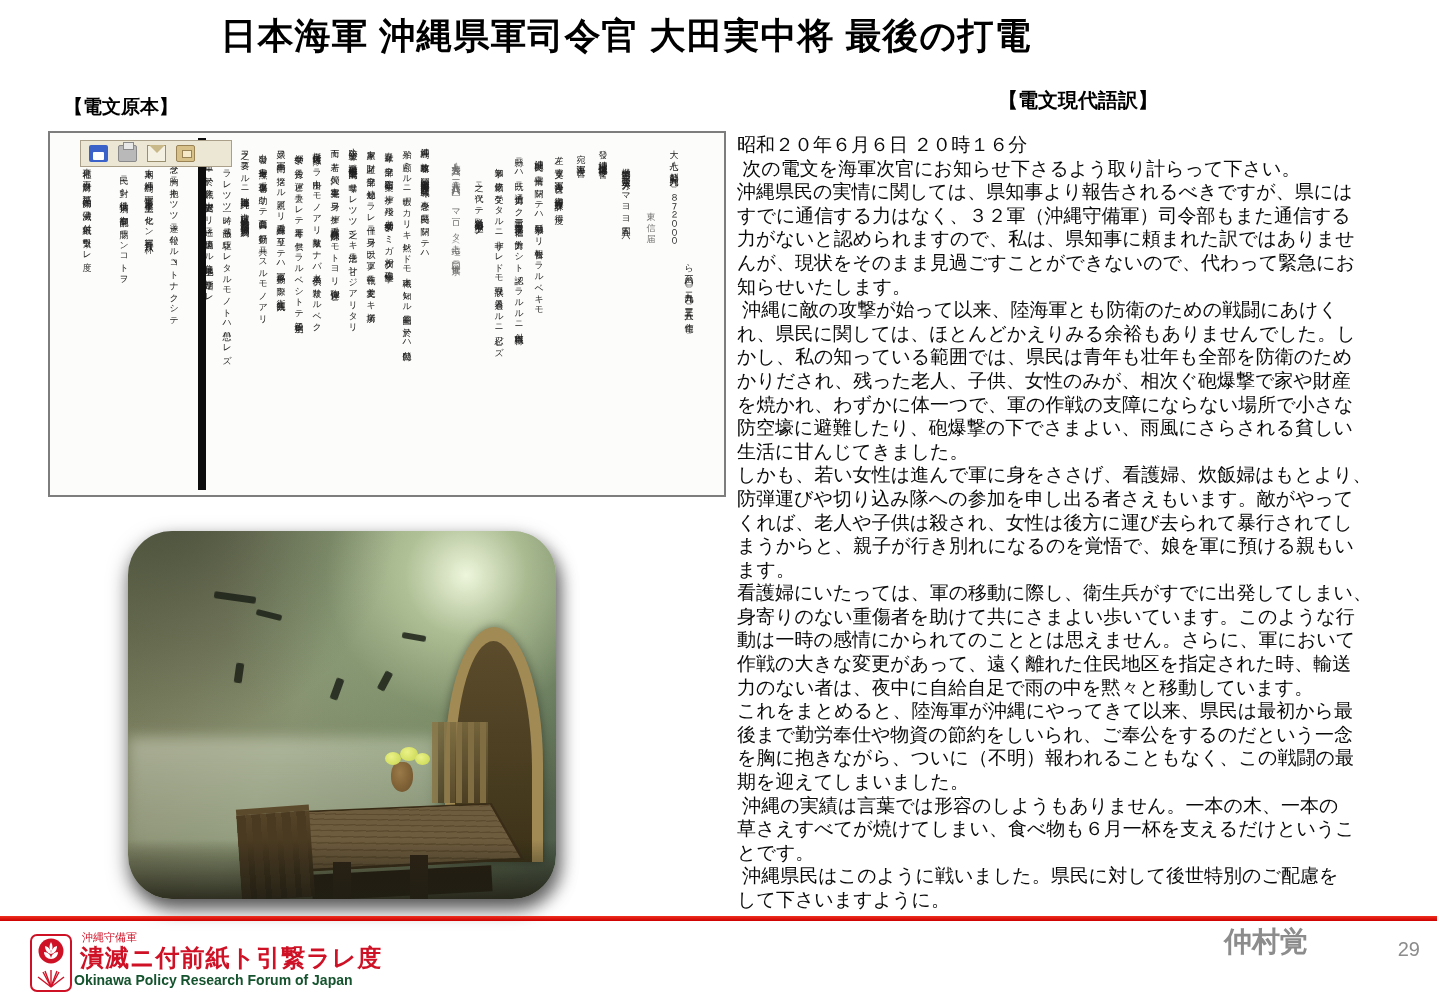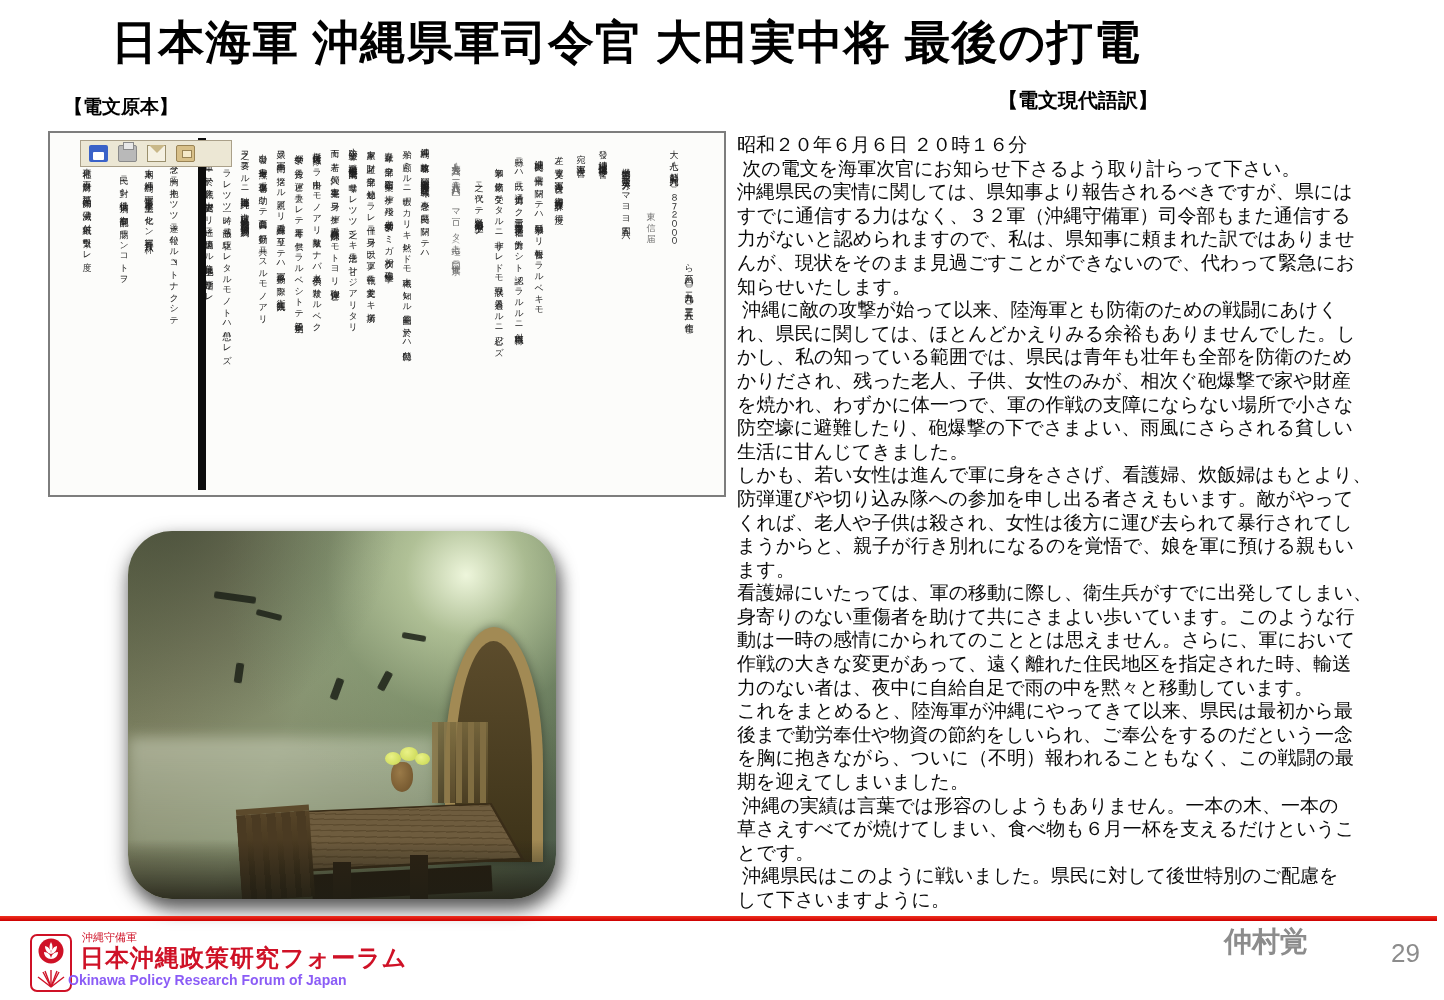--- a/index.html
+++ b/index.html
@@ -2,21 +2,21 @@
 <html lang="ja"><head>
 <meta charset="utf-8">
 <style>
   * { margin:0; padding:0; box-sizing:border-box; }
   html,body { width:1444px; height:1000px; background:#ffffff; overflow:hidden;
               font-family:"Liberation Sans", sans-serif; }
   .abs { position:absolute; }
 
   
   #slide-title { left:0; top:12px; width:1252px; text-align:center;
-                 font-size:46px; font-weight:bold; color:#000; letter-spacing:1px; }
+                 font-size:36px; font-weight:bold; color:#000; letter-spacing:1px; }
   #label-original { left:64px; top:94px; font-size:19px; font-weight:bold; color:#000; }
   #label-translation { left:998px; top:87px; font-size:20px; font-weight:bold; color:#000; }
 
   
   #telegram-scan { left:48px; top:131px; width:678px; height:366px;
                    background:#fcfcfa; border:2px solid #7d7d7d; overflow:hidden; }
   #scan-toolbar { position:absolute; left:30px; top:7px; width:152px; height:27px;
                   background:#ece7d4; border:1px solid #aaa089; display:flex;
                   align-items:center; gap:10px; padding:0 8px; z-index:5; }
   .tb-ic { width:19px; height:17px; position:relative; }
@@ -88,24 +88,24 @@
      font-size:19px; line-height:23.6px; color:#0a0a0a;
      white-space:pre-wrap; overflow:hidden; font-weight:500; }
 
   
   #footer-divider { left:0; top:916px; width:1437px; height:5px;
      background:linear-gradient(#f03020,#cc0000); }
   #forum-logo { left:30px; top:934px; width:42px; height:58px; background:#fff;
      border:2px solid #cf1126; border-radius:7px; }
   #footer-orgtype { left:82px; top:930px; font-size:11px; color:#cf1126; }
   #footer-orgja { left:80px; top:942px; font-size:24px; font-weight:bold; color:#cf1126; letter-spacing:1px; }
-  #footer-orgen { left:68px; top:972px; font-size:14px; font-weight:bold; color:#8b5cf6; }
+  #footer-orgen { left:74px; top:972px; font-size:14px; font-weight:bold; color:#14532d; }
   #footer-author { right:88px; top:925px; width:180px; text-align:center;
      font-size:28px; font-weight:bold; color:#8c8c8c; line-height:33px; }
-  #page-number { right:24px; top:938px; font-size:26px; color:#8c8c8c; }
+  #page-number { right:24px; top:938px; font-size:20px; color:#8c8c8c; }
 </style>
 </head>
 <body>
 
 <div class="abs" id="slide-title">日本海軍 沖縄県軍司令官 大田実中将 最後の打電</div>
 
 <div class="abs" id="label-original">【電文原本】</div>
 
 <div class="abs" id="label-translation">【電文現代語訳】</div>
 
@@ -225,19 +225,19 @@
         <line x1="19" y1="51" x2="11" y2="36"></line>
       <line x1="19" y1="51" x2="27" y2="36"></line>
         <line x1="19" y1="51" x2="6" y2="41"></line>
       <line x1="19" y1="51" x2="32" y2="41"></line>
         <line x1="19" y1="51" x2="13" y2="35"></line>
       <line x1="19" y1="51" x2="25" y2="35"></line>
     </g>
   </svg>
 </div>
 <div class="abs" id="footer-orgtype">沖縄守備軍</div>
-<div class="abs" id="footer-orgja">日本沖縄政策研究フォーラム</div>
+<div class="abs" id="footer-orgja">潰滅ニ付前紙ト引繋ラレ度</div>
 <div class="abs" id="footer-orgen">Okinawa Policy Research Forum of Japan</div>
 
 <div class="abs" id="footer-author">
   <div>仲村覚</div>
 </div>
 <div class="abs" id="page-number">29</div>
 
 </body></html>

